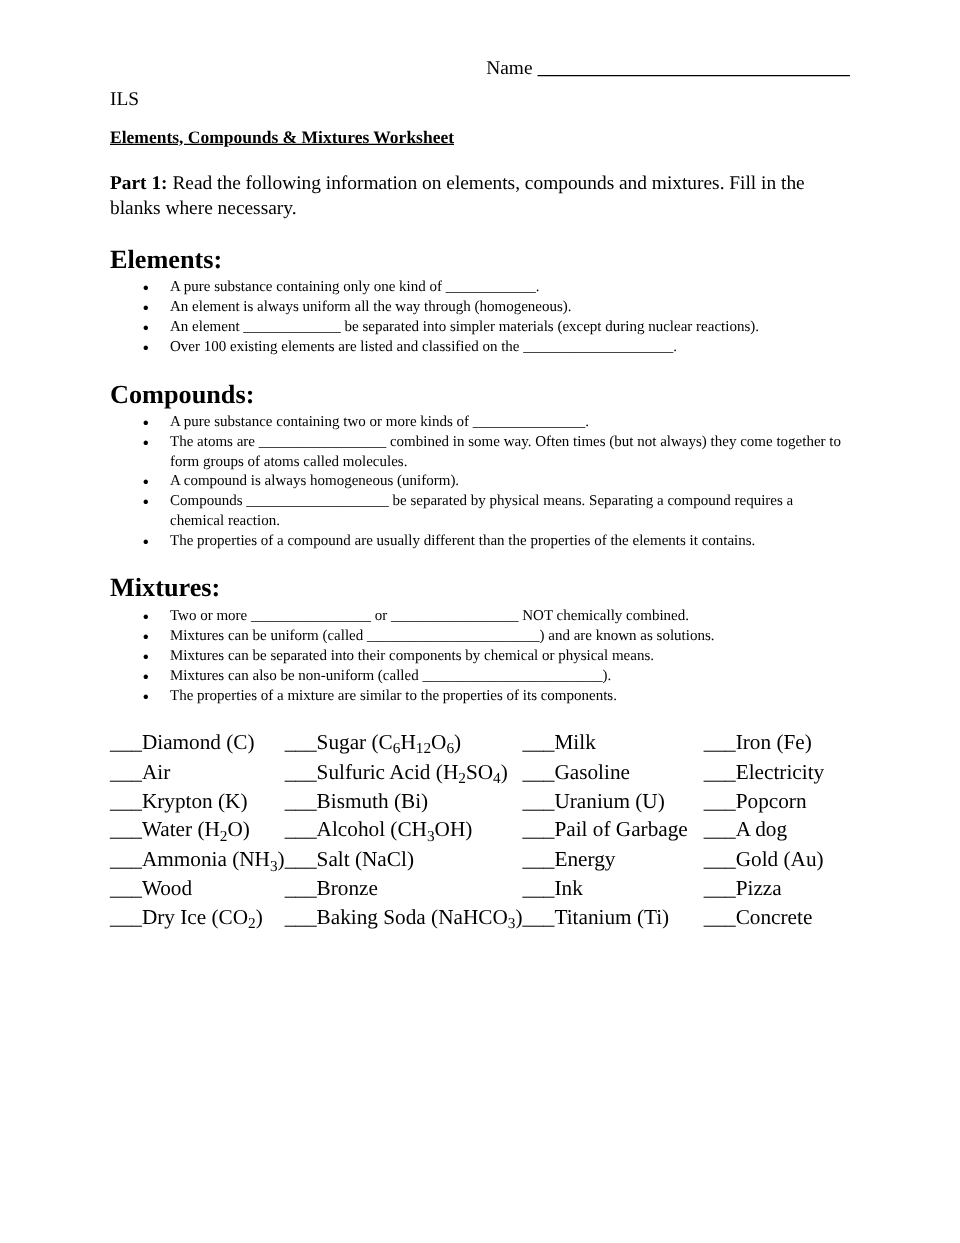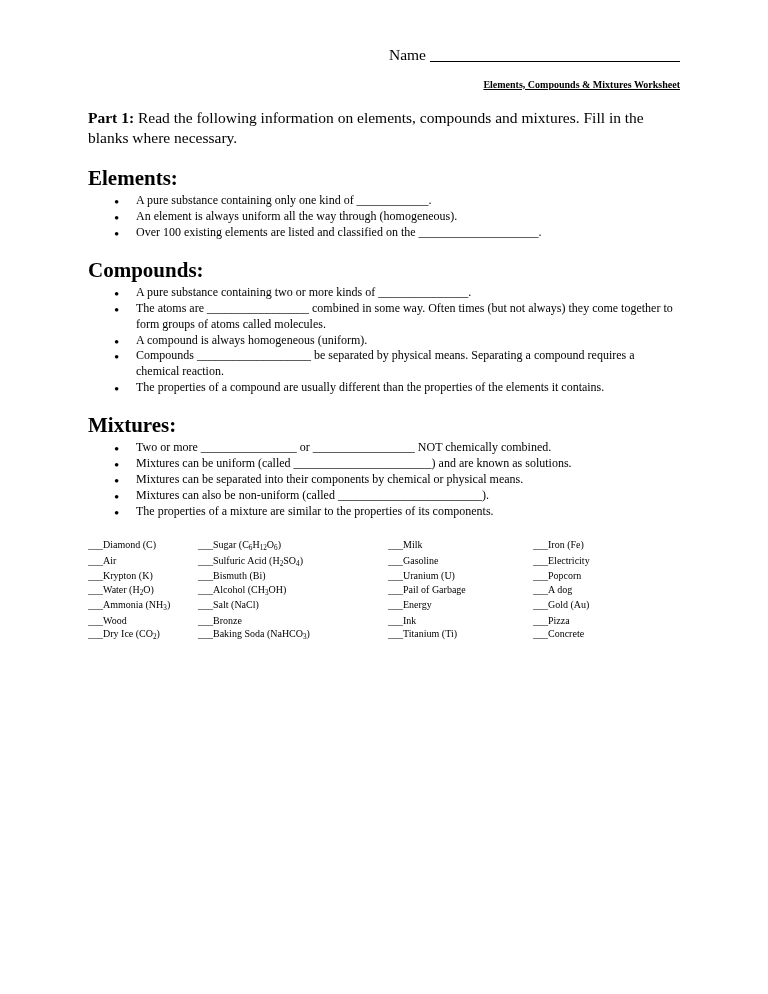--- a/index.html
+++ b/index.html
@@ -34,22 +34,22 @@
     border-bottom: 1px solid #000;
     width: 250px;
     vertical-align: -2px;
     margin-left: 4px;
   }
   .ils {
     font-size: 15.5px;
     margin-top: 6px;
   }
   .doc-title {
-    text-align: right;
-    font-size: 10px;
+    text-align: left;
+    font-size: 14px;
     font-weight: bold;
     text-decoration: underline;
     margin-top: 14px;
   }
   p.para {
     font-size: 15.5px;
     line-height: 1.33;
     margin: 18px 0 0 0;
     text-align: left;
   }
@@ -79,50 +79,52 @@
     font-size: 15px;
   }
   .blank { white-space: pre; }
   sub { font-size: 0.72em; vertical-align: -0.28em; }
   .classify {
     margin-top: 18px;
     width: 100%;
     border-collapse: collapse;
   }
   .classify td {
-    font-size: 10px;
+    font-size: 17px;
     line-height: 1.33;
     padding: 0;
     vertical-align: top;
     white-space: nowrap;
     margin-top: 36px;
   }
   .c1 { width: 110px; }
   .c2 { width: 190px; }
   .c3 { width: 145px; }
   .c4 { width: auto; }
 </style>
 </head>
 <body>
 
 <div class="page">
 
   <div class="name-line">
     <span>Name</span><span class="name-rule"></span>
   </div>
 
+  <div class="ils">ILS</div>
 
   <div class="doc-title">Elements, Compounds &amp; Mixtures Worksheet</div>
 
   <p class="para"><span class="bold">Part 1:</span><span> Read the following information on elements, compounds and mixtures.  Fill in the blanks where necessary.</span></p>
 
   <h2 class="section">Elements:</h2>
   <ul class="bullets">
     <li>A pure substance containing only one kind of ____________.</li>
     <li>An element is always uniform all the way through (homogeneous).</li>
+    <li>An element _____________ be separated into simpler materials (except during nuclear reactions).</li>
     <li>Over 100 existing elements are listed and classified on the ____________________.</li>
   </ul>
 
   <h2 class="section">Compounds:</h2>
   <ul class="bullets">
     <li>A pure substance containing two or more kinds of _______________.</li>
     <li>The atoms are _________________ combined in some way.  Often times (but not always) they come together to form groups of atoms called molecules.</li>
     <li>A compound is always homogeneous (uniform).</li>
     <li>Compounds ___________________ be separated by physical means.  Separating a compound requires a chemical reaction.</li>
     <li>The properties of a compound are usually different than the properties of the elements it contains.</li>

